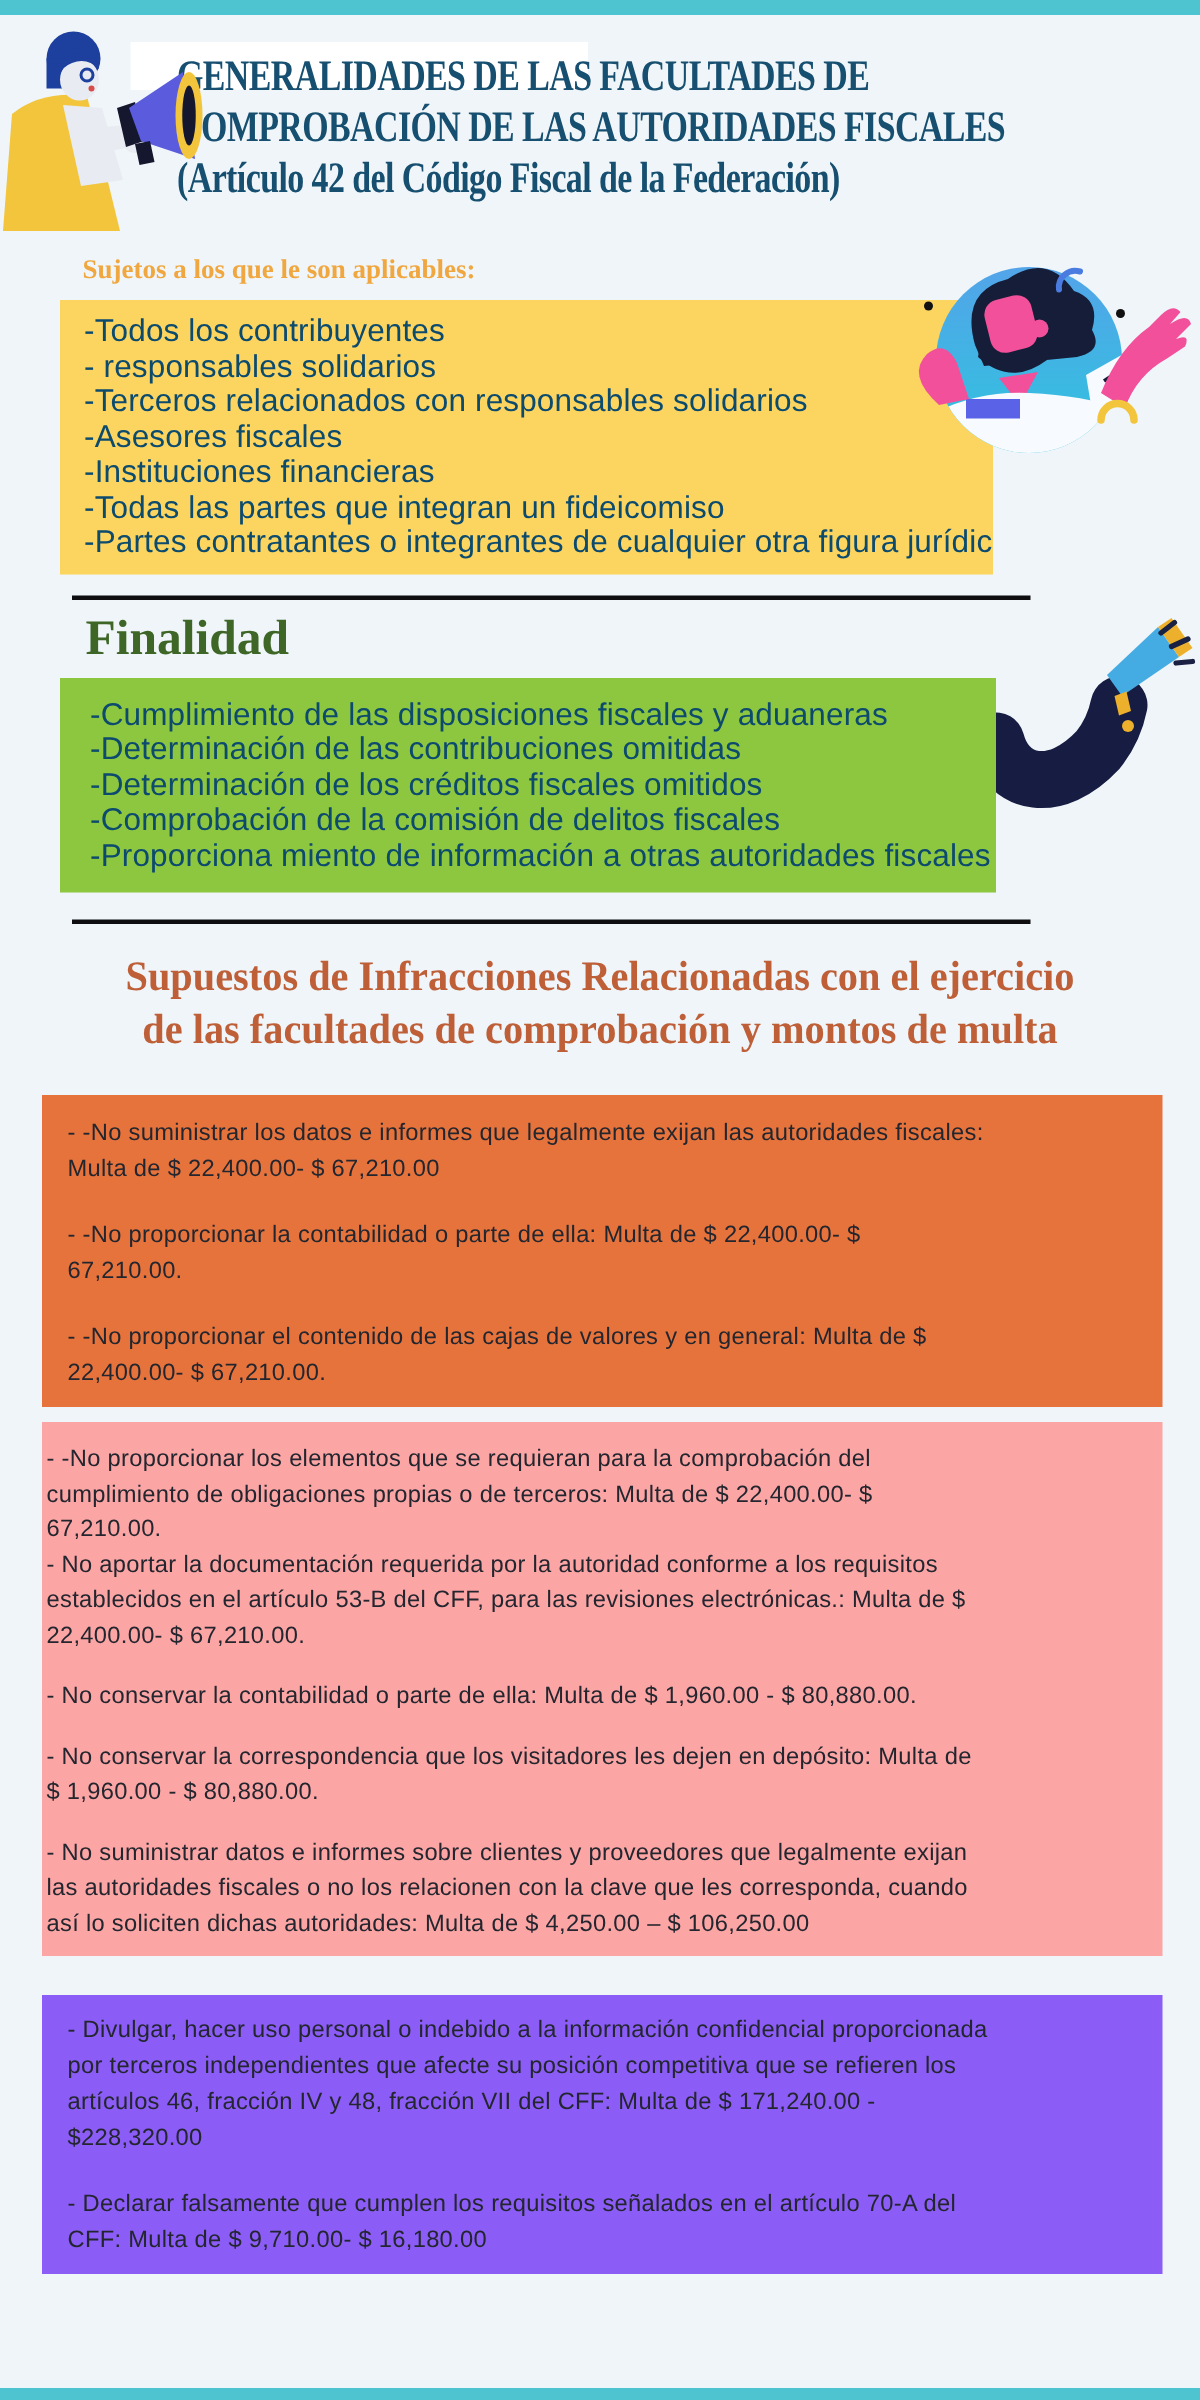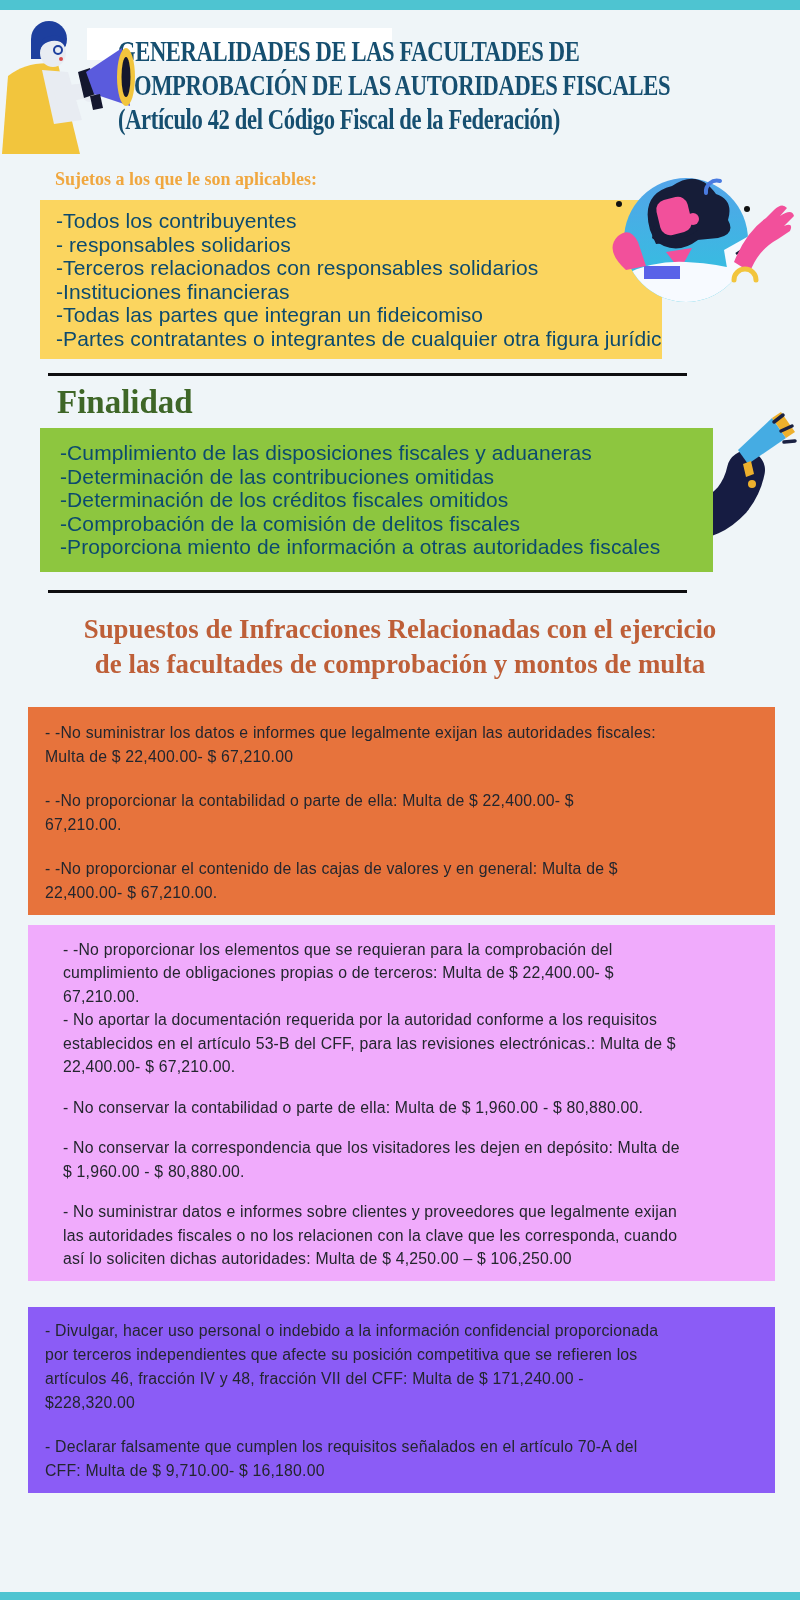--- a/index.html
+++ b/index.html
@@ -24,28 +24,28 @@
   
   .h-serif{font-family:"Liberation Serif",serif;font-weight:700;}
   .sujetos-h{margin:14px 0 0 55px;font-size:18px;line-height:30px;color:#F0A73F;}
   .finalidad-h{margin:8px 0 0 57px;font-size:33px;line-height:36px;color:#3E6627;}
   .supuestos-h{margin:18px 0 0 0;width:800px;text-align:center;font-size:28px;line-height:35px;
                color:#BE5F38;white-space:pre-line;transform:scaleX(0.96);transform-origin:center top;}
 
   
   .box{box-sizing:border-box;position:relative;z-index:1;}
   .box-yellow{margin:6px 0 0 40px;width:622px;background:#FBD55F;padding:9px 16px;overflow:hidden;}
-  .box-green {margin:8px 0 0 40px;width:673px;background:#8DC63F;padding:13px 20px;overflow:hidden;}
+  .box-green {margin:8px 0 0 40px;width:624px;background:#8DC63F;padding:13px 20px;overflow:hidden;}
   .list-line{font-size:21px;line-height:23.5px;color:#0c4a6e;white-space:nowrap;letter-spacing:0.1px;}
 
   .divider{margin:14px 0 0 48px;width:639px;height:3px;background:#0E0E10;}
   .divider2{margin-top:18px;}
 
   .box-orange{margin:26px 0 0 28px;width:747px;background:#E7733C;padding:14px 17px 10px;}
-  .box-red   {margin:10px 0 0 28px;width:747px;background:#f0abfc;padding:13px 35px 10px;}
+  .box-red   {margin:10px 0 0 28px;width:747px;background:#fca5a5;padding:13px 3px 10px;}
   .box-blue  {margin:26px 0 0 28px;width:747px;background:#8b5cf6;padding:12px 17px 10px;}
   .para{font-size:15.8px;line-height:24px;letter-spacing:0.2px;color:#23262E;white-space:pre-line;}
   .box-orange .para + .para{margin-top:20px;}
   .box-red .para{line-height:23.5px;}
   .box-red .para + .para{margin-top:17px;}
   .box-blue .para + .para{margin-top:20px;}
 </style>
 </head>
 <body>
 
@@ -77,20 +77,21 @@
         <ellipse cx="126" cy="65" rx="4.5" ry="20" fill="#14172E"></ellipse>
         <polygon points="90,84 100,82 103,96 93,98" fill="#14172E"></polygon>
       </svg>
     </div>
 
     <div class="h-serif sujetos-h">Sujetos a los que le son aplicables:</div>
     <div class="box box-yellow">
         <div class="list-line">-Todos los contribuyentes</div>
         <div class="list-line">- responsables solidarios</div>
         <div class="list-line">-Terceros relacionados con responsables solidarios</div>
+        <div class="list-line">-Asesores fiscales</div>
         <div class="list-line">-Instituciones financieras</div>
         <div class="list-line">-Todas las partes que integran un fideicomiso</div>
         <div class="list-line">-Partes contratantes o integrantes de cualquier otra figura jurídica.</div>
       </div>
 
     <div class="divider"></div>
 
     <div class="h-serif finalidad-h">Finalidad</div>
     <div class="box box-green">
         <div class="list-line">-Cumplimiento de las disposiciones fiscales y aduaneras</div>

